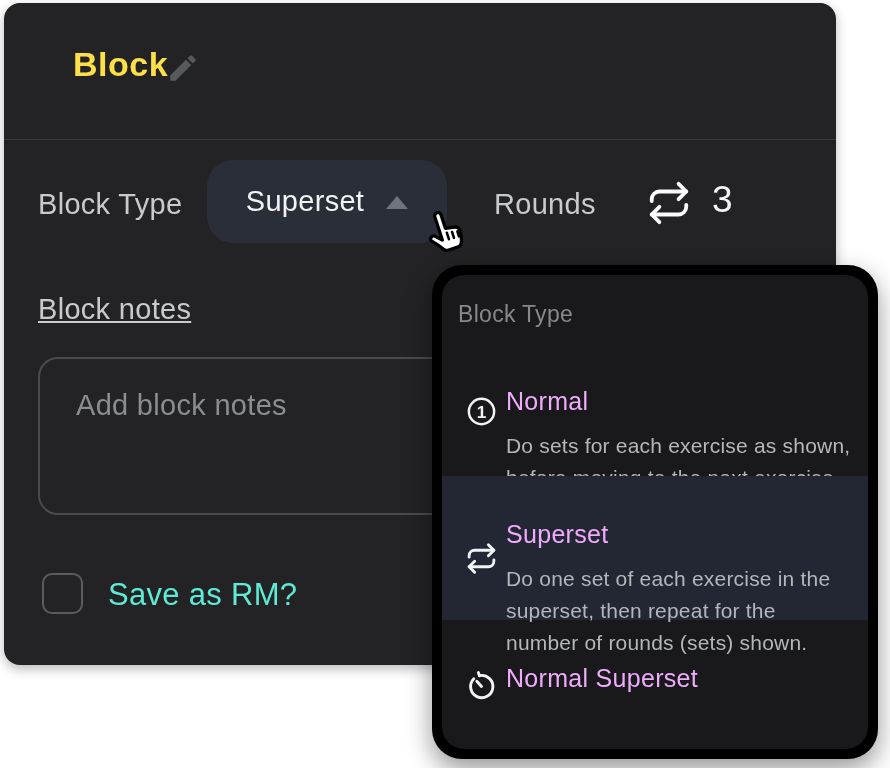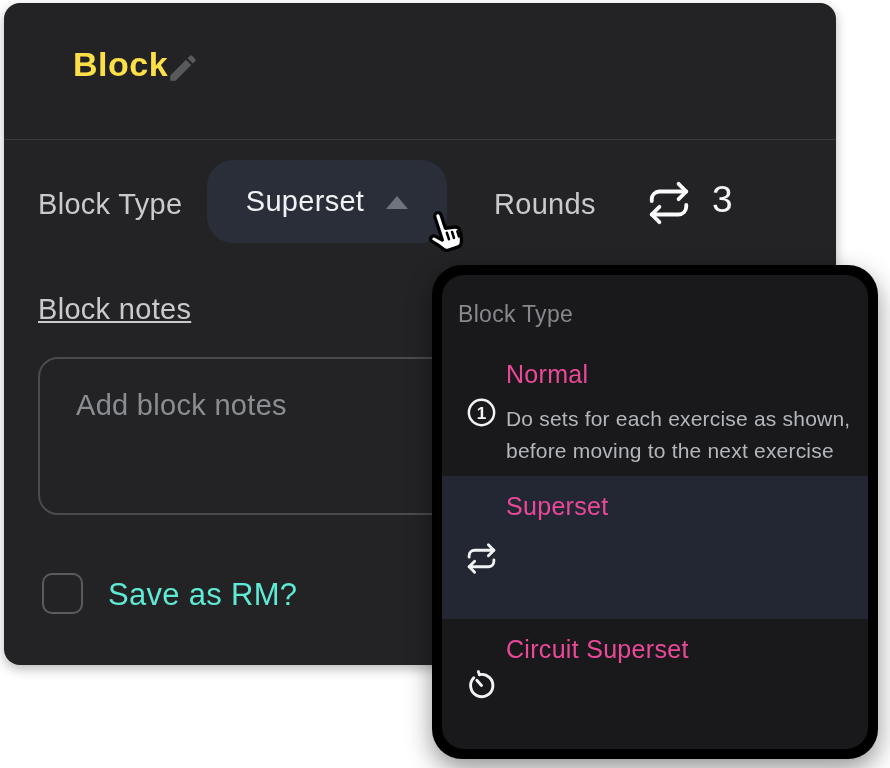--- a/index.html
+++ b/index.html
@@ -69,21 +69,21 @@
     font-size:23px;color:#86888d;letter-spacing:.3px;
   }
   .option{display:flex;box-sizing:border-box;padding:14px 16px 0;cursor:pointer;}
   .option.sel{background:#232733;}
   .opt-icon{flex:0 0 46px;width:46px;display:flex;justify-content:center;color:#f2f3f5;}
   .opt-icon svg{width:33px;height:33px;}
   .option.normal{height:133px;}   .option.normal  .opt-icon svg{margin-top:38px;}
   .option.superset{height:144px;} .option.superset .opt-icon svg{margin-top:52px;}
   .option.circuit{height:131px;}  .option.circuit .opt-icon svg{margin-top:36px;}
   .opt-body{flex:1;margin-left:2px;min-width:0;}
-  .opt-title{font-size:25px;line-height:32px;color:#ec4899;letter-spacing:.3px;}
+  .opt-title{font-size:25px;line-height:32px;color:#f0abfc;letter-spacing:.3px;margin-top:28px;}
   .opt-desc{margin-top:13px;font-size:21px;line-height:32px;color:#b3b6bb;letter-spacing:.2px;max-width:366px;}
 
   
   .cursor{position:absolute;left:418px;top:203px;width:52px;height:56px;z-index:30;transform:rotate(-18deg);}
 </style>
 </head>
 <body>
 
 <div class="card">
 
@@ -143,33 +143,34 @@
       <span class="opt-icon">
         <svg viewBox="0 0 24 24" fill="none" stroke="currentColor" stroke-width="2.1" stroke-linecap="round" stroke-linejoin="round">
           <path d="m17 2 4 4-4 4"></path>
             <path d="M3 11v-1a4 4 0 0 1 4-4h14"></path>
           <path d="m7 22-4-4 4-4"></path>
             <path d="M21 13v1a4 4 0 0 1-4 4H3"></path>
         </svg>
       </span>
       <span class="opt-body">
         <div class="opt-title">Superset</div>
+        <div class="opt-desc">Do one set of each exercise in the superset, then repeat for the number of rounds (sets) shown.</div>
       </span>
     </div>
 
     <div class="option circuit">
       <span class="opt-icon">
         <svg viewBox="0 0 24 24" fill="none" stroke="currentColor" stroke-width="2.1" stroke-linecap="round">
           <path d="M10.55 4.13 A8.1 8.1 0 1 1 6.4 6.4"></path>
           <path d="M10.55 4.13 9.7 1.9"></path>
           <path d="M12 12 8.6 8.2"></path>
         </svg>
       </span>
       <span class="opt-body">
-        <div class="opt-title">Circuit Superset</div>
+        <div class="opt-title">Normal Superset</div>
       </span>
     </div>
 
   </div>
 </div>
 
 <svg class="cursor" viewBox="0 0 24 24">
   <path d="M10 4.5c0-.85.7-1.5 1.5-1.5S13 3.65 13 4.5V11l4.2.85c1.05.2 1.8 1.1 1.8 2.2 0 2.6-.4 4.3-1.2 5.8-.35.7-1.05 1.15-1.85 1.15H11c-.72 0-1.4-.38-1.78-1-.92-1.5-2.2-3.2-3.9-5.1-.5-.55-.5-1.35.02-1.85.6-.58 1.5-.55 2.08.05L10 15.7V4.5z" fill="#ffffff" stroke="#000000" stroke-width="1.5" stroke-linejoin="round"></path>
   <path d="M13 13.2v3.1 M15.4 13.6v2.8 M17.8 14.1v2.4" stroke="#000000" stroke-width="1.2" fill="none" stroke-linecap="round"></path>
 </svg>

